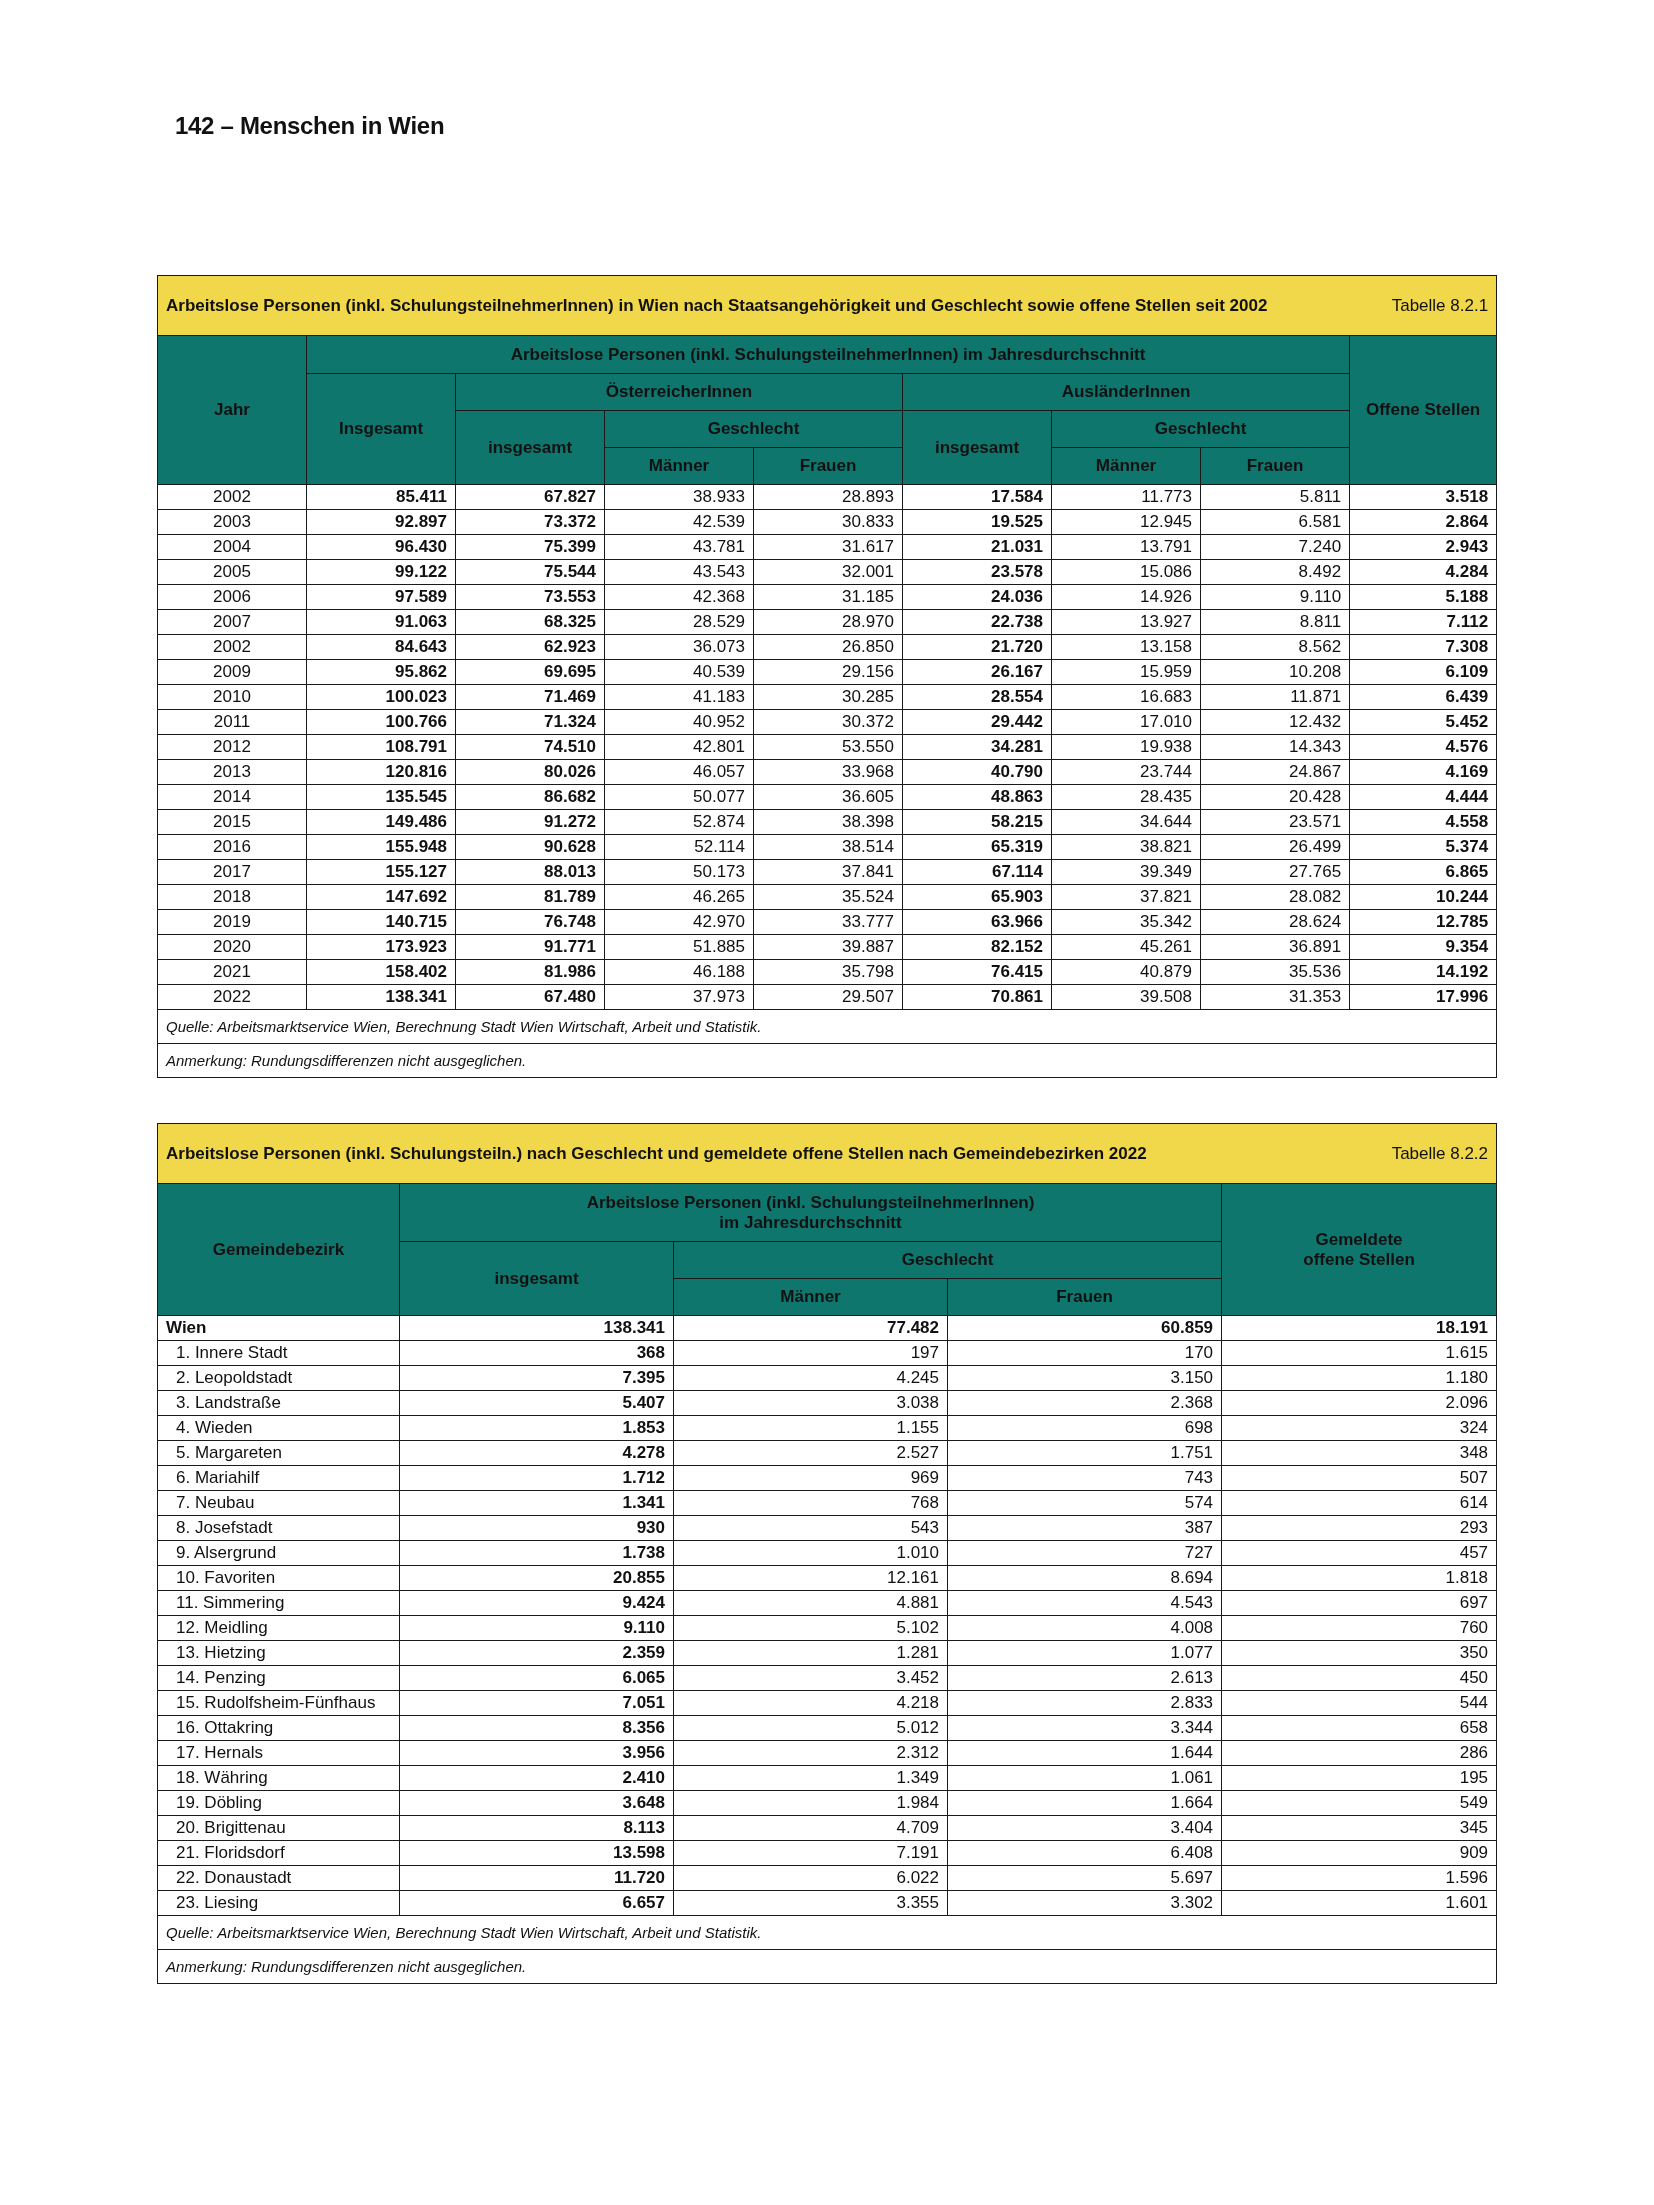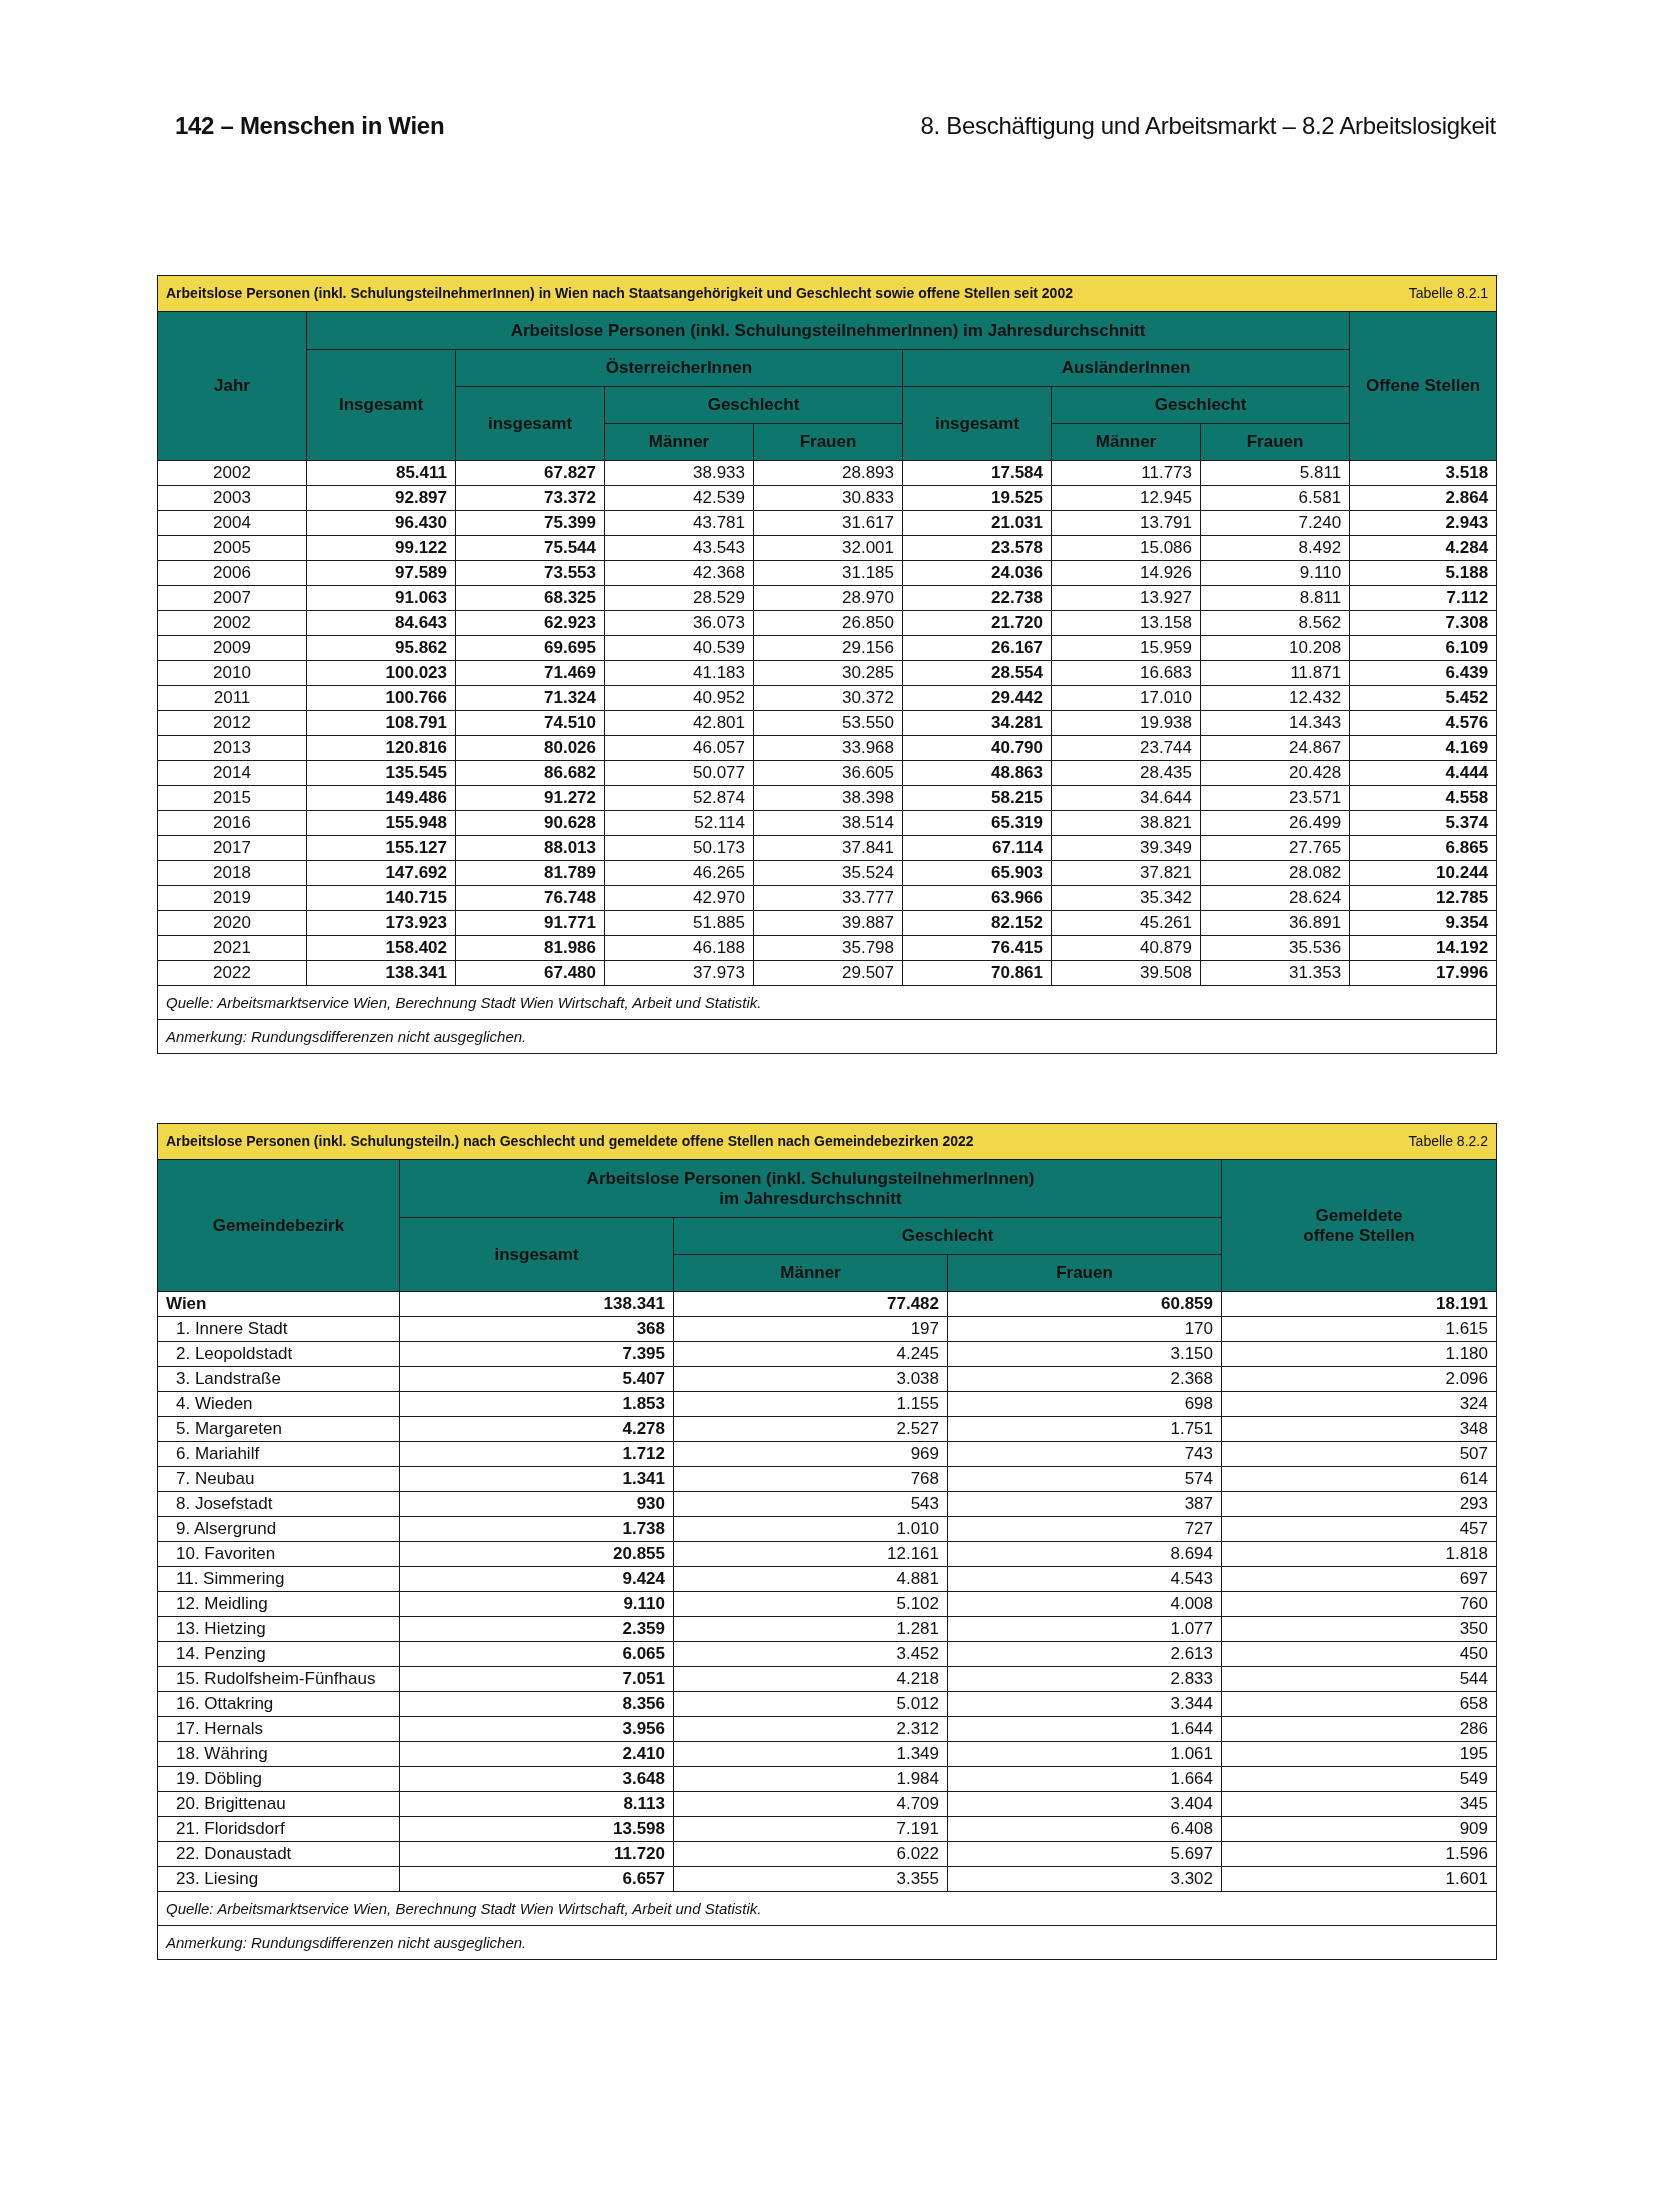--- a/index.html
+++ b/index.html
@@ -3,39 +3,38 @@
 <meta charset="utf-8">
 <style>
   html, body { margin:0; padding:0; background:#ffffff; }
   body { width:1654px; height:2205px; position:relative; font-family:"Liberation Sans", sans-serif; color:#111; }
   .page-header { position:absolute; top:112px; left:175px; right:158px; height:32px; }
   .ph-left { position:absolute; left:0; top:0; font-size:24px; font-weight:bold; letter-spacing:-0.3px; }
   .ph-right { position:absolute; right:0; top:0; font-size:24px; letter-spacing:-0.3px; }
 
   .tbl { position:absolute; left:157px; width:1339px; border-collapse:collapse; table-layout:fixed; font-size:17px; }
   .tbl td, .tbl th { border:1.5px solid #1a1a1a; padding:0 8px; height:24px; line-height:24px; white-space:nowrap; overflow:hidden; }
-  .tbl .title-row td { background:#f0d84a; font-weight:bold; font-size:14px; height:35px; line-height:35px; padding:0 8px; }
+  .tbl .title-row td { background:#f0d84a; font-weight:bold; font-size:17px; height:35px; line-height:35px; padding:12px 8px; }
   .tbl .title-row .tnum { font-weight:normal; text-align:right; }
   .tbl th { background:#0f766e; font-weight:bold; text-align:center; font-size:17px; line-height:20px; }
   .tbl td.c { text-align:center; }
   .tbl td.r { text-align:right; }
   .tbl td.b { font-weight:bold; }
   .tbl td.l { text-align:left; }
   .tbl .note td { text-align:left; font-size:15px; height:33px; line-height:33px;font-style:italic; }
   .tbl .indent { padding-left:18px; }
 
   #t1 { top:275px; }
   #t2 { top:1123px; }
 </style>
 </head>
 <body>
 
 <div class="page-header">
   <div class="ph-left">142 – Menschen in Wien</div>
-  <div class="ph-right">8. Beschäftigung und Arbeitsmarkt – 8.2 Arbeitslosigkeit</div>
 </div>
 
 <table class="tbl" id="t1">
   <colgroup>
     <col style="width:149px">
       <col style="width:149px">
       <col style="width:149px">
       <col style="width:149px">
       <col style="width:149px">
       <col style="width:149px">

